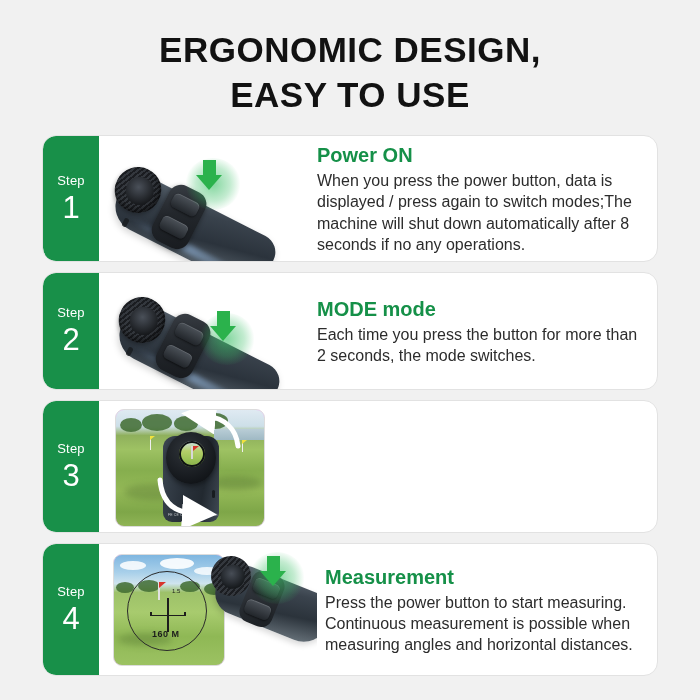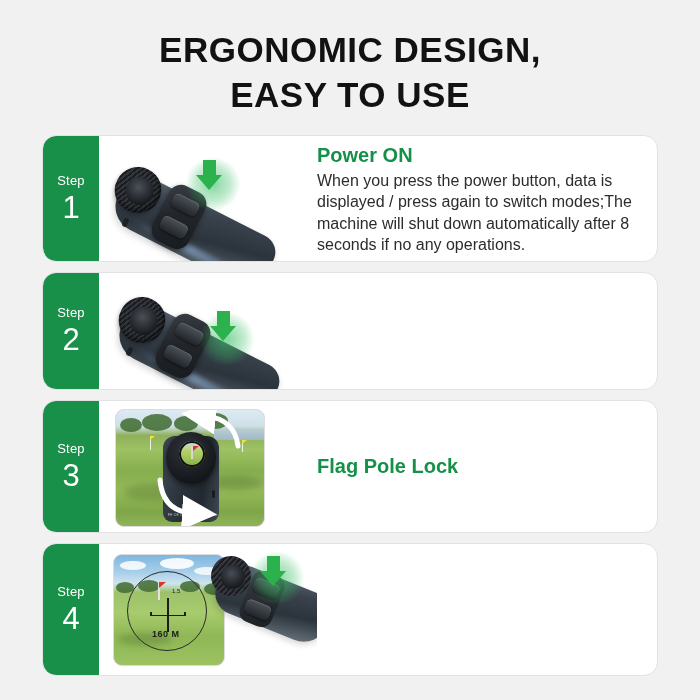--- a/index.html
+++ b/index.html
@@ -458,20 +458,24 @@
         </div>
         <div class="dev-port" style="top:74px;left:28px;"></div>
         <div class="glow s2-glow"></div>
         <div class="arrow-down s2-arrow">
           <div class="arrow-stem"></div>
           <div class="arrow-head"></div>
         </div>
       </div>
     </div>
 
+    <div class="text-col">
+      <div class="card-head">MODE mode</div>
+      <div class="card-body">Each time you press the button for more than 2 seconds, the mode switches.</div>
+    </div>
   </div>
 
   <div class="card card-3">
     <div class="step-badge">
       <div class="step-word">Step</div>
       <div class="step-num">3</div>
     </div>
 
     <div class="illus">
       <div class="photo-frame photo-3">
@@ -505,21 +509,20 @@
               <path d="M0,0 L7,3.5 L0,7 Z" fill="#ffffff"></path>
             </marker>
           </defs>
           <path d="M122,36 C120,18 108,8 90,6" stroke="#ffffff" stroke-width="5" fill="none" stroke-linecap="round" marker-end="url(#ah1)"></path>
           <path d="M44,70 C46,92 58,102 76,103" stroke="#ffffff" stroke-width="5" fill="none" stroke-linecap="round" marker-end="url(#ah1)"></path>
         </svg>
       </div>
     </div>
 
     <div class="text-col">
-      <div class="card-head">Flag Pole Lock</div>
     </div>
   </div>
 
   <div class="card card-4">
     <div class="step-badge">
       <div class="step-word">Step</div>
       <div class="step-num">4</div>
     </div>
 
     <div class="illus illus-4">
@@ -553,15 +556,19 @@
         <div class="dev-btn top" style="left:4px;top:8px;width:26px;"></div>
         <div class="dev-btn bot" style="left:4px;top:31px;width:26px;"></div>
       </div>
       <div class="glow" style="left:150px;top:8px;"></div>
       <div class="arrow-down" style="left:168px;top:12px;">
         <div class="arrow-stem"></div>
         <div class="arrow-head"></div>
       </div>
     </div>
 
+    <div class="text-col">
+      <div class="card-head">Measurement</div>
+      <div class="card-body">Press the power button to start measuring. Continuous measurement is possible when measuring angles and horizontal distances.</div>
+    </div>
   </div>
 
 </div>
 
 </body></html>

